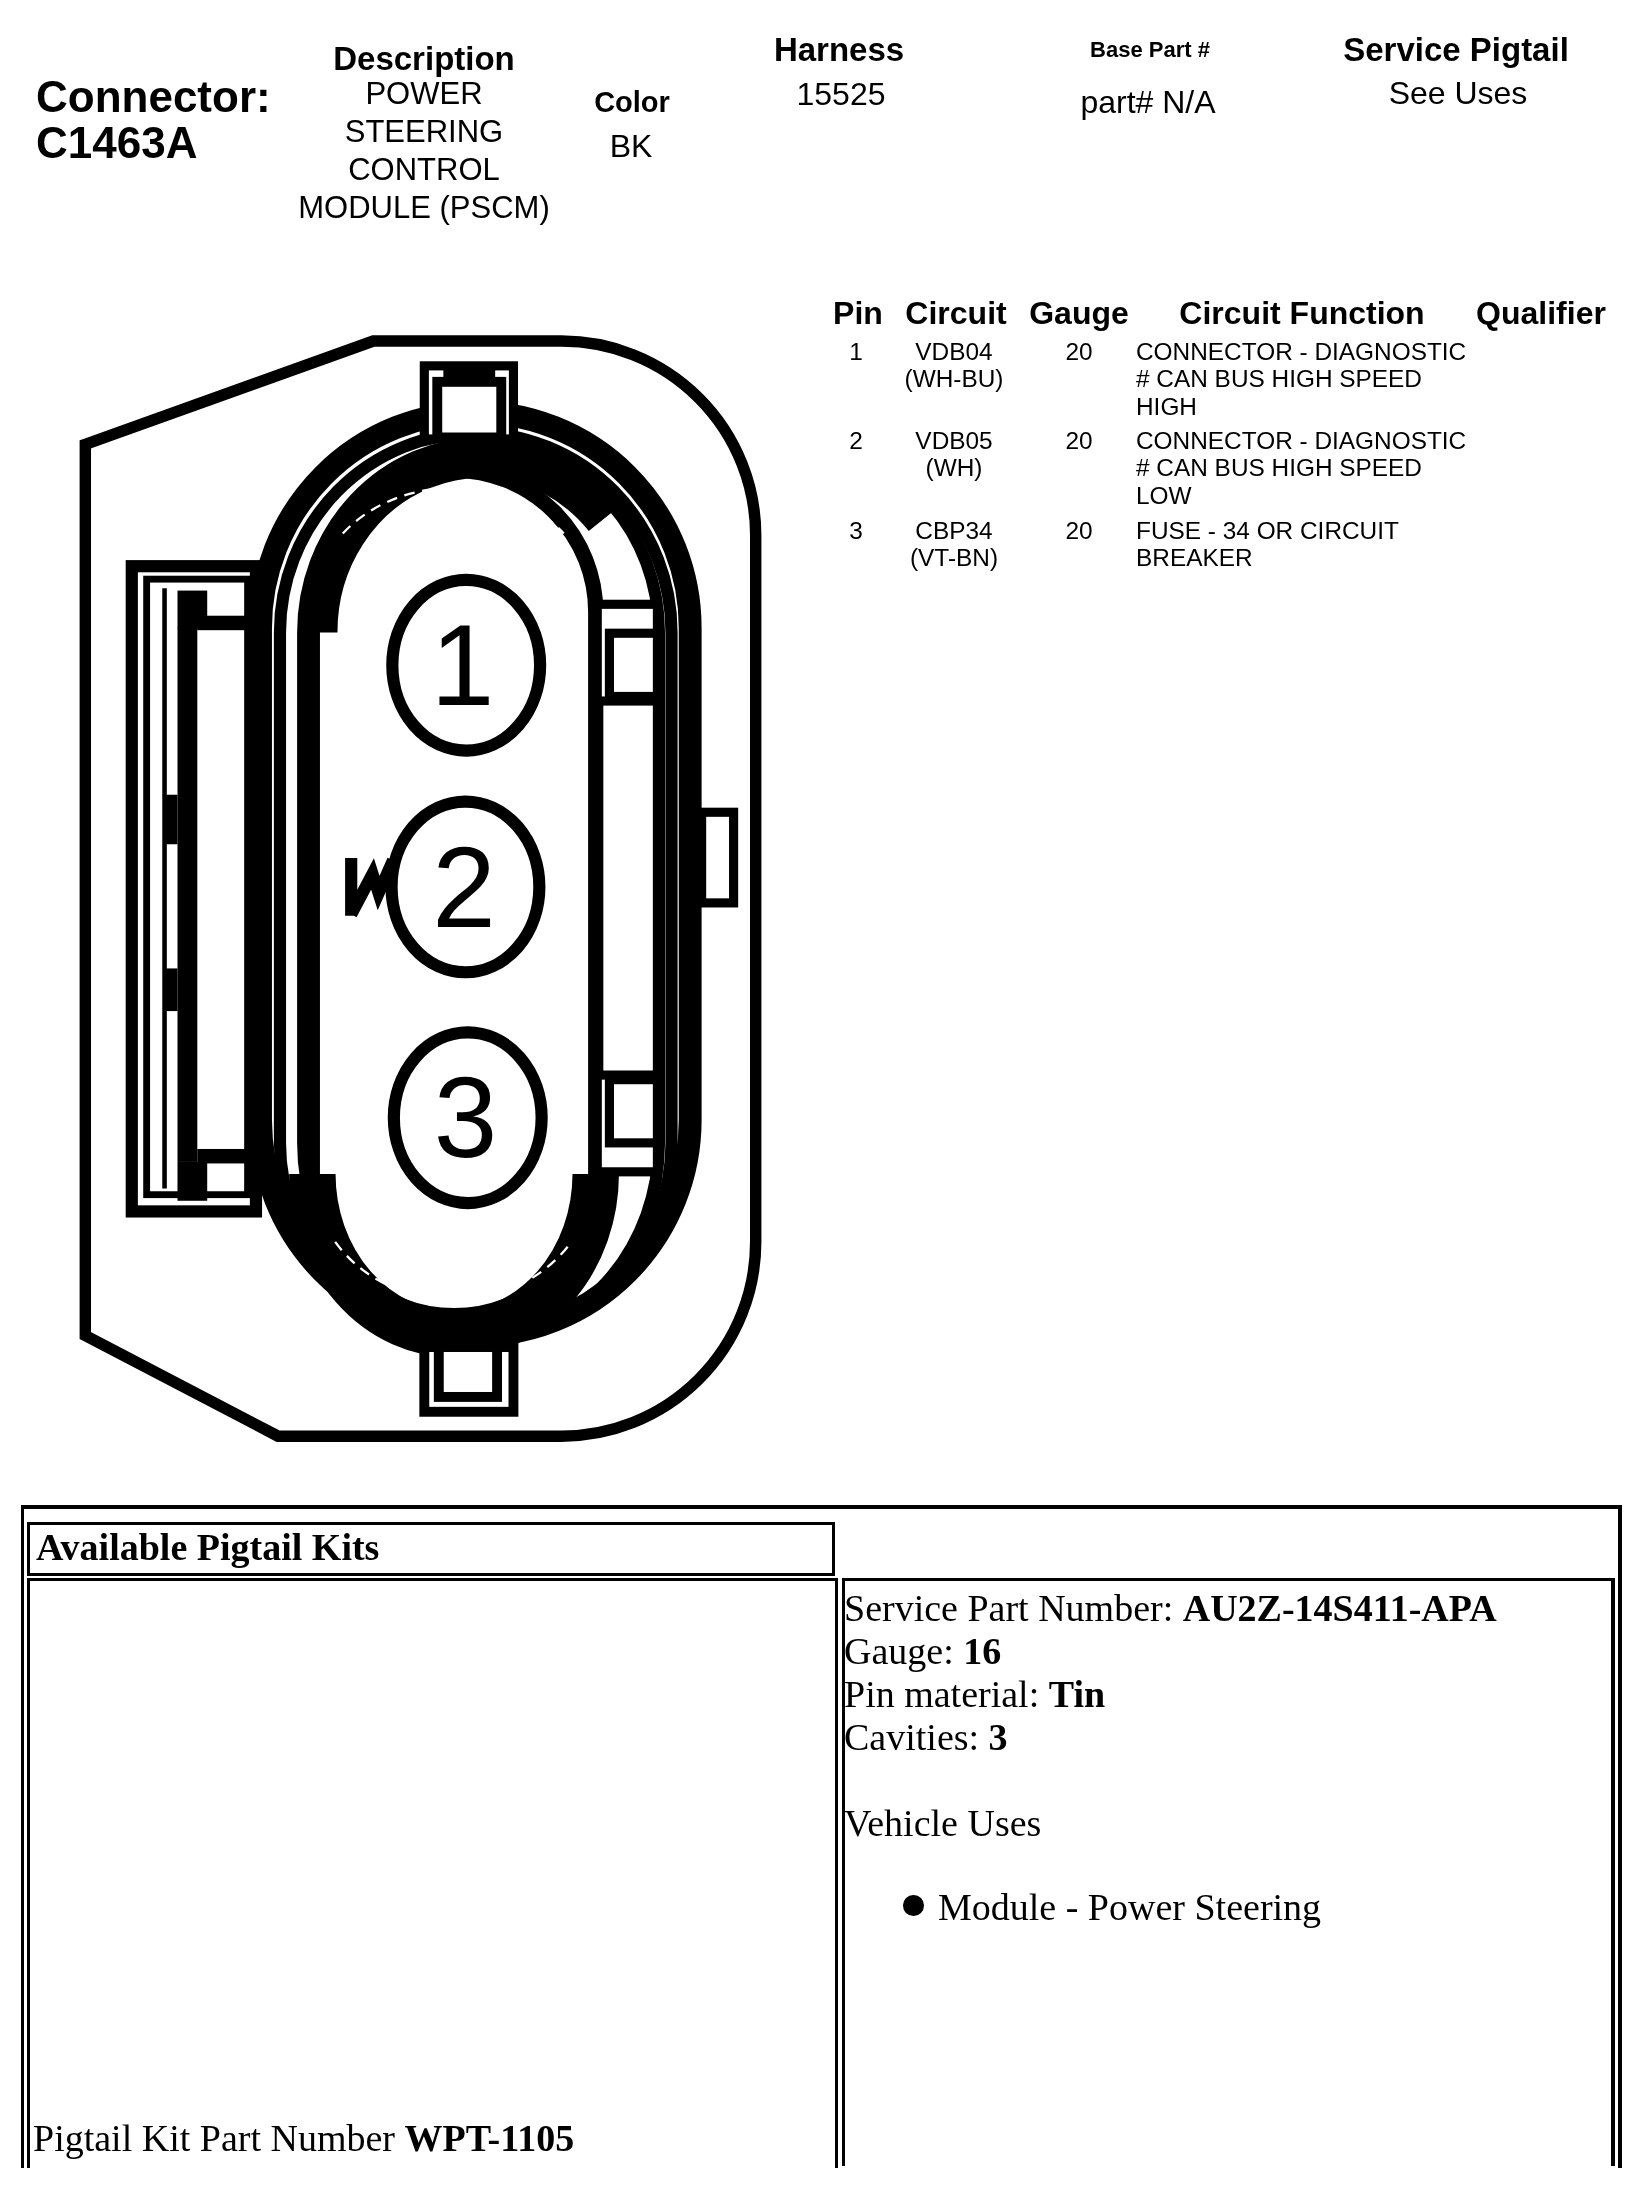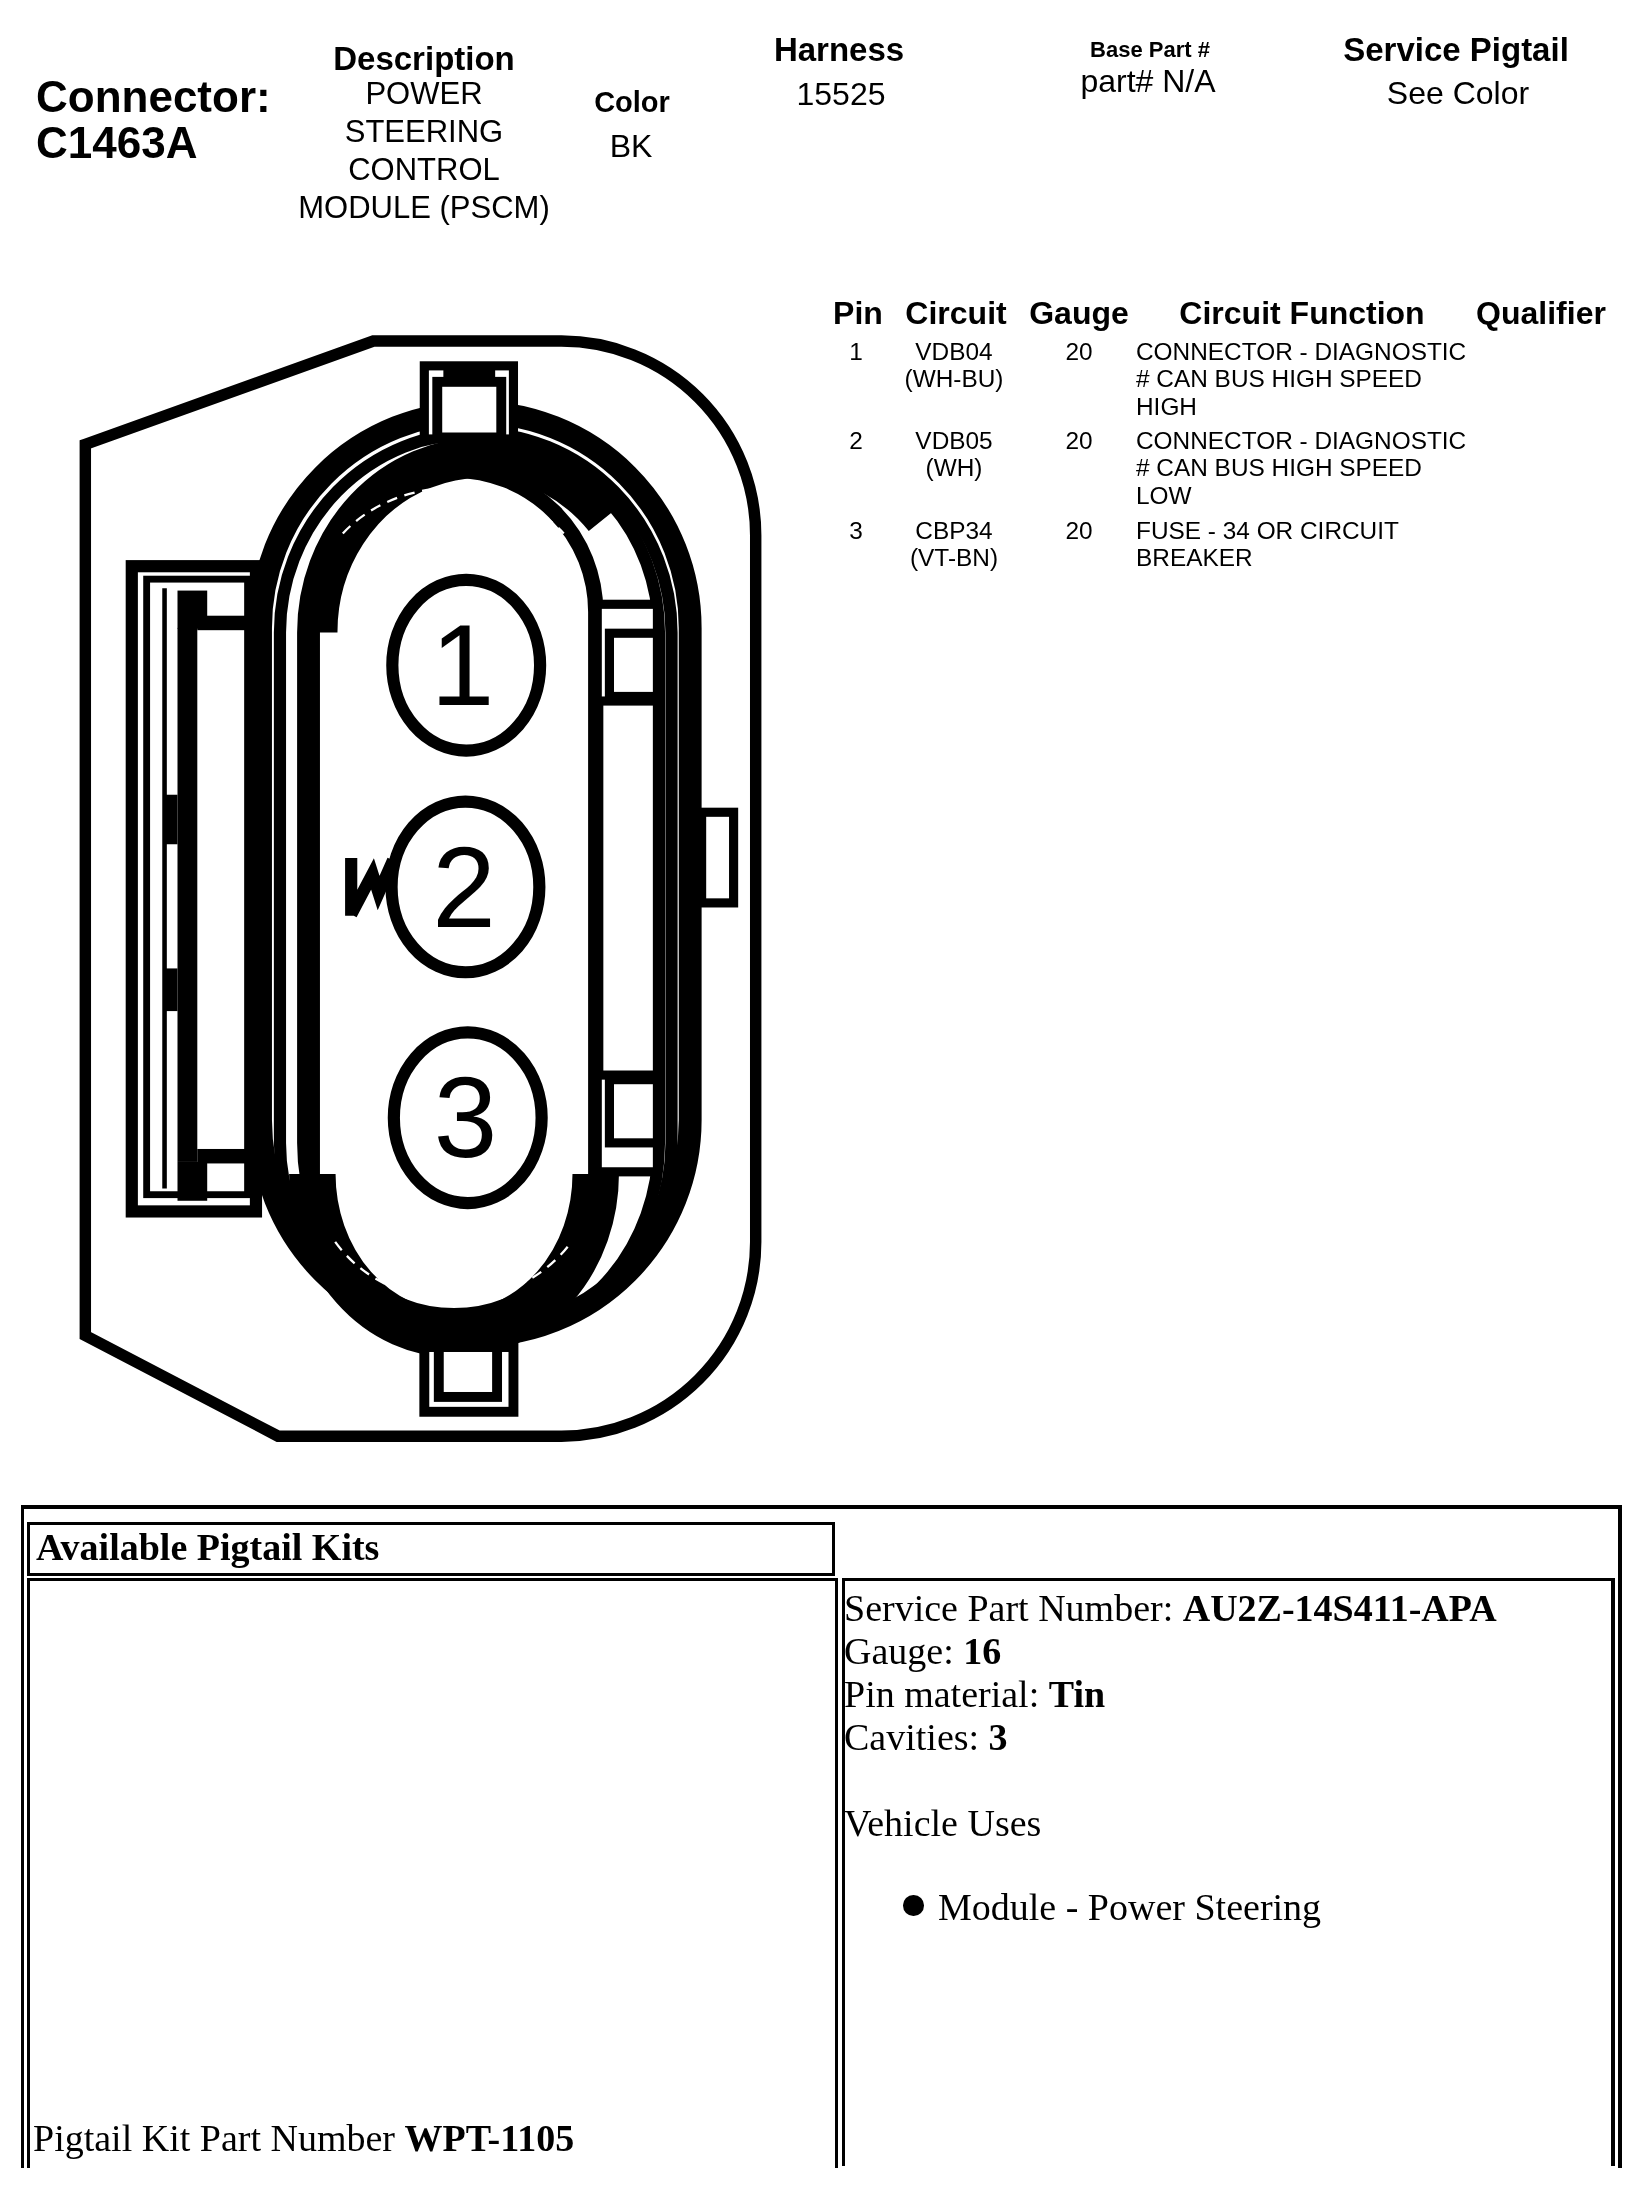--- a/index.html
+++ b/index.html
@@ -18,24 +18,24 @@
 <div class="abs b ctr" style="left:424px; top:33px; font-size:33px; line-height:33px;margin-top:9px;">Description</div>
 <div class="abs ctr" style="left:424px; top:75px; font-size:31px; line-height:38px;">POWER<br>STEERING<br>CONTROL<br>MODULE (PSCM)</div>
 
 <div class="abs b ctr" style="left:632px; top:86px; font-size:29px; line-height:33px;">Color</div>
 <div class="abs ctr" style="left:631px; top:130px; font-size:32px; line-height:32px;">BK</div>
 
 <div class="abs b ctr" style="left:839px; top:33px; font-size:33px; line-height:33px;">Harness</div>
 <div class="abs ctr" style="left:841px; top:78px; font-size:32px; line-height:32px;">15525</div>
 
 <div class="abs b ctr" style="left:1150px; top:33px; font-size:22px; line-height:33px;">Base Part #</div>
-<div class="abs ctr" style="left:1148px; top:65px; font-size:32px; line-height:32px;">part# N/A</div>
+<div class="abs ctr" style="left:1148px; top:86px; font-size:32px; line-height:32px;">part# N/A</div>
 
 <div class="abs b ctr" style="left:1456px; top:33px; font-size:33px; line-height:33px;">Service Pigtail</div>
-<div class="abs ctr" style="left:1458px; top:77px; font-size:32px; line-height:32px;">See Color</div>
+<div class="abs ctr" style="left:1458px; top:77px; font-size:32px; line-height:32px;">See Uses</div>
 
 <div class="abs b ctr" style="left:858px; top:297px; font-size:32px; line-height:32px;">Pin</div>
 <div class="abs b ctr" style="left:956px; top:297px; font-size:32px; line-height:32px;">Circuit</div>
 <div class="abs b ctr" style="left:1079px; top:297px; font-size:32px; line-height:32px;text-align:right;">Gauge</div>
 <div class="abs b ctr" style="left:1302px; top:297px; font-size:32px; line-height:32px;">Circuit Function</div>
 <div class="abs b ctr" style="left:1541px; top:297px; font-size:32px; line-height:32px;">Qualifier</div>
 
 <div class="abs ctr" style="left:856px; top:338px; font-size:24.4px; line-height:27.4px;">1</div>
 <div class="abs ctr" style="left:954px; top:338px; font-size:24.4px; line-height:27.4px;">VDB04<br>(WH-BU)</div>
 <div class="abs ctr" style="left:1079px; top:338px; font-size:24.4px; line-height:27.4px;">20</div>

